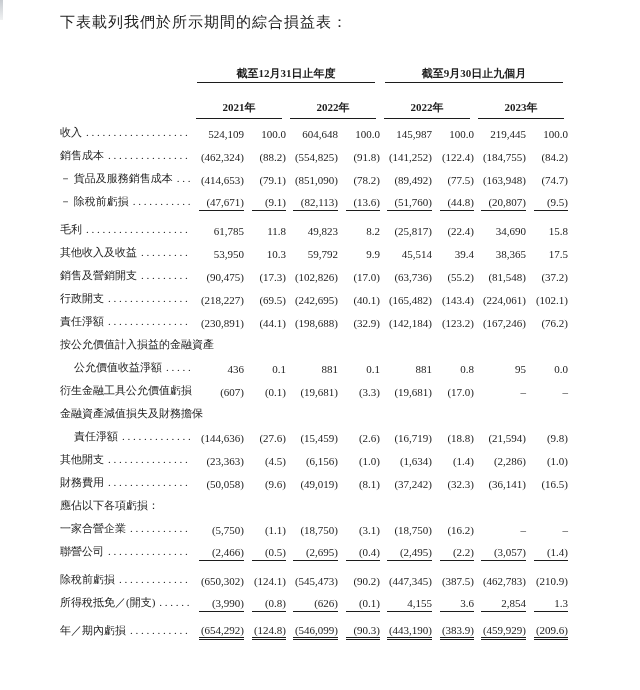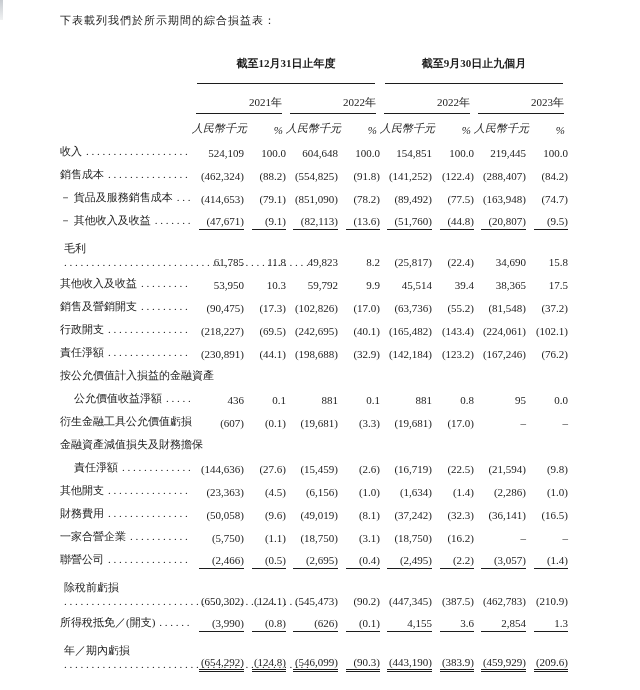--- a/index.html
+++ b/index.html
@@ -1,48 +1,48 @@
 <!DOCTYPE html>
 <html><head>
 <meta charset="utf-8">
 <style>
   html,body{margin:0;padding:0;background:#ffffff;}
   body{width:640px;height:690px;overflow:hidden;position:relative;
        font-family:"Liberation Serif","DejaVu Serif",serif;color:#1c1c1c;}
   .scan-edge{position:absolute;left:0;top:0;width:3px;height:20px;
        background:linear-gradient(180deg,#b9bec4,#eceeef);opacity:.8;}
   .page{padding:13px 0 0 60px;}
-  .title{font-size:11px;margin:0 0 24px 0;letter-spacing:1px;white-space:nowrap;}
+  .title{font-size:15px;margin:0 0 24px 0;letter-spacing:1px;white-space:nowrap;}
   table{border-collapse:collapse;table-layout:fixed;width:508px;font-size:11px;}
   col.c-lbl{width:132px;}
   col.c-val{width:52px;}
   col.c-pct{width:42px;}
   th,td{padding:0;vertical-align:bottom;font-weight:normal;text-align:right;}
   
   .grp{font-weight:bold;text-align:center;border-bottom:1px solid #1c1c1c;
-       padding-bottom:12px;margin:4px 5px;white-space:nowrap;}
-  .yr{font-weight:normal;text-align:right;border-bottom:1px solid #1c1c1c;
+       padding-bottom:1px;margin:10px 5px;white-space:nowrap;}
+  .yr{font-weight:bold;text-align:center;border-bottom:1px solid #1c1c1c;
       padding:7px 0 3px;margin:0 4px;}
   .unit-val{font-style:italic;text-align:right;padding:7px 0 2px;white-space:nowrap;}
   .unit-pct{font-style:italic;text-align:right;padding:7px 3px 2px 0;}
   .note{font-style:italic;text-align:center;padding:4px 0 16px;white-space:nowrap;}
   .pad-note{padding:4px 0 16px;}
   
   td.lbl{text-align:center;white-space:nowrap;}
   td.lbl .cellbox{display:flex;align-items:baseline;padding:6px 0 2px;}
   td.lbl.ind .cellbox{padding-left:14px;font-family:Liberation Serif, serif;}
   .dots{flex:1;overflow:hidden;white-space:nowrap;margin:0 2px 0 4px;}
   .dots::after{content:". . . . . . . . . . . . . . . . . . . . . . . . . . . . . . . . . . . . . . . . . . . . .";}
   td.val .w,td.pct .w{display:block;text-align:right;padding:6px 0 2px;white-space:nowrap;}
   td.val{padding-left:7px;}
   td.pct{padding-left:8px;}
   .w.ul{border-bottom:1px solid #1c1c1c;}
   .w.dul{border-bottom:3px double #1c1c1c;padding-bottom:1px !important;}
   tr.bold{font-weight:bold;}
-  tr.gap td .cellbox, tr.gap td .w{padding-top:11px;flex-direction:column;}
+  tr.gap td .cellbox, tr.gap td .w{padding-top:11px;}
 </style>
 </head>
 <body>
 
 <div class="scan-edge"></div>
 
 <div class="page">
   <p class="title">下表載列我們於所示期間的綜合損益表：</p>
 
   <table>
@@ -75,31 +75,20 @@
         <th colspan="2">
           <div class="yr">2022年</div>
         </th>
         <th colspan="2">
           <div class="yr">2022年</div>
         </th>
         <th colspan="2">
           <div class="yr">2023年</div>
         </th>
       </tr>
-      <tr>
-        <th></th>
-        <th class="unit-val">人民幣千元</th>
-        <th class="unit-pct">%</th>
-        <th class="unit-val">人民幣千元</th>
-        <th class="unit-pct">%</th>
-        <th class="unit-val">人民幣千元</th>
-        <th class="unit-pct">%</th>
-        <th class="unit-val">人民幣千元</th>
-        <th class="unit-pct">%</th>
-      </tr>
     </thead>
     <tbody id="rows">
         <tr>
           <td class="lbl">
             <span class="cellbox">
               <span>收入</span>
               <span class="dots"></span>
             </span>
           </td>
           <td class="val">
@@ -108,21 +97,21 @@
           <td class="pct">
             <span class="w">100.0</span>
           </td>
           <td class="val">
             <span class="w">604,648</span>
           </td>
           <td class="pct">
             <span class="w">100.0</span>
           </td>
           <td class="val">
-            <span class="w">154,851</span>
+            <span class="w">145,987</span>
           </td>
           <td class="pct">
             <span class="w">100.0</span>
           </td>
           <td class="val">
             <span class="w">219,445</span>
           </td>
           <td class="pct">
             <span class="w">100.0</span>
           </td>
@@ -146,21 +135,21 @@
           <td class="pct">
             <span class="w">(91.8)</span>
           </td>
           <td class="val">
             <span class="w">(141,252)</span>
           </td>
           <td class="pct">
             <span class="w">(122.4)</span>
           </td>
           <td class="val">
-            <span class="w">(288,407)</span>
+            <span class="w">(184,755)</span>
           </td>
           <td class="pct">
             <span class="w">(84.2)</span>
           </td>
         </tr>
         <tr>
           <td class="lbl">
             <span class="cellbox">
               <span>－ 貨品及服務銷售成本</span>
               <span class="dots"></span>
@@ -187,21 +176,21 @@
           <td class="val">
             <span class="w">(163,948)</span>
           </td>
           <td class="pct">
             <span class="w">(74.7)</span>
           </td>
         </tr>
         <tr>
           <td class="lbl">
             <span class="cellbox">
-              <span>－ 其他收入及收益</span>
+              <span>－ 除稅前虧損</span>
               <span class="dots"></span>
             </span>
           </td>
           <td class="val">
             <span class="w ul">(47,671)</span>
           </td>
           <td class="pct">
             <span class="w ul">(9.1)</span>
           </td>
           <td class="val">
@@ -525,21 +514,21 @@
           <td class="val">
             <span class="w">(15,459)</span>
           </td>
           <td class="pct">
             <span class="w">(2.6)</span>
           </td>
           <td class="val">
             <span class="w">(16,719)</span>
           </td>
           <td class="pct">
-            <span class="w">(22.5)</span>
+            <span class="w">(18.8)</span>
           </td>
           <td class="val">
             <span class="w">(21,594)</span>
           </td>
           <td class="pct">
             <span class="w">(9.8)</span>
           </td>
         </tr>
         <tr>
           <td class="lbl">
@@ -596,20 +585,51 @@
             <span class="w">(37,242)</span>
           </td>
           <td class="pct">
             <span class="w">(32.3)</span>
           </td>
           <td class="val">
             <span class="w">(36,141)</span>
           </td>
           <td class="pct">
             <span class="w">(16.5)</span>
+          </td>
+        </tr>
+        <tr>
+          <td class="lbl">
+            <span class="cellbox">
+              <span>應佔以下各項虧損：</span>
+            </span>
+          </td>
+          <td class="val">
+            <span class="w"></span>
+          </td>
+          <td class="pct">
+            <span class="w"></span>
+          </td>
+          <td class="val">
+            <span class="w"></span>
+          </td>
+          <td class="pct">
+            <span class="w"></span>
+          </td>
+          <td class="val">
+            <span class="w"></span>
+          </td>
+          <td class="pct">
+            <span class="w"></span>
+          </td>
+          <td class="val">
+            <span class="w"></span>
+          </td>
+          <td class="pct">
+            <span class="w"></span>
           </td>
         </tr>
         <tr>
           <td class="lbl">
             <span class="cellbox">
               <span>一家合營企業</span>
               <span class="dots"></span>
             </span>
           </td>
           <td class="val">

